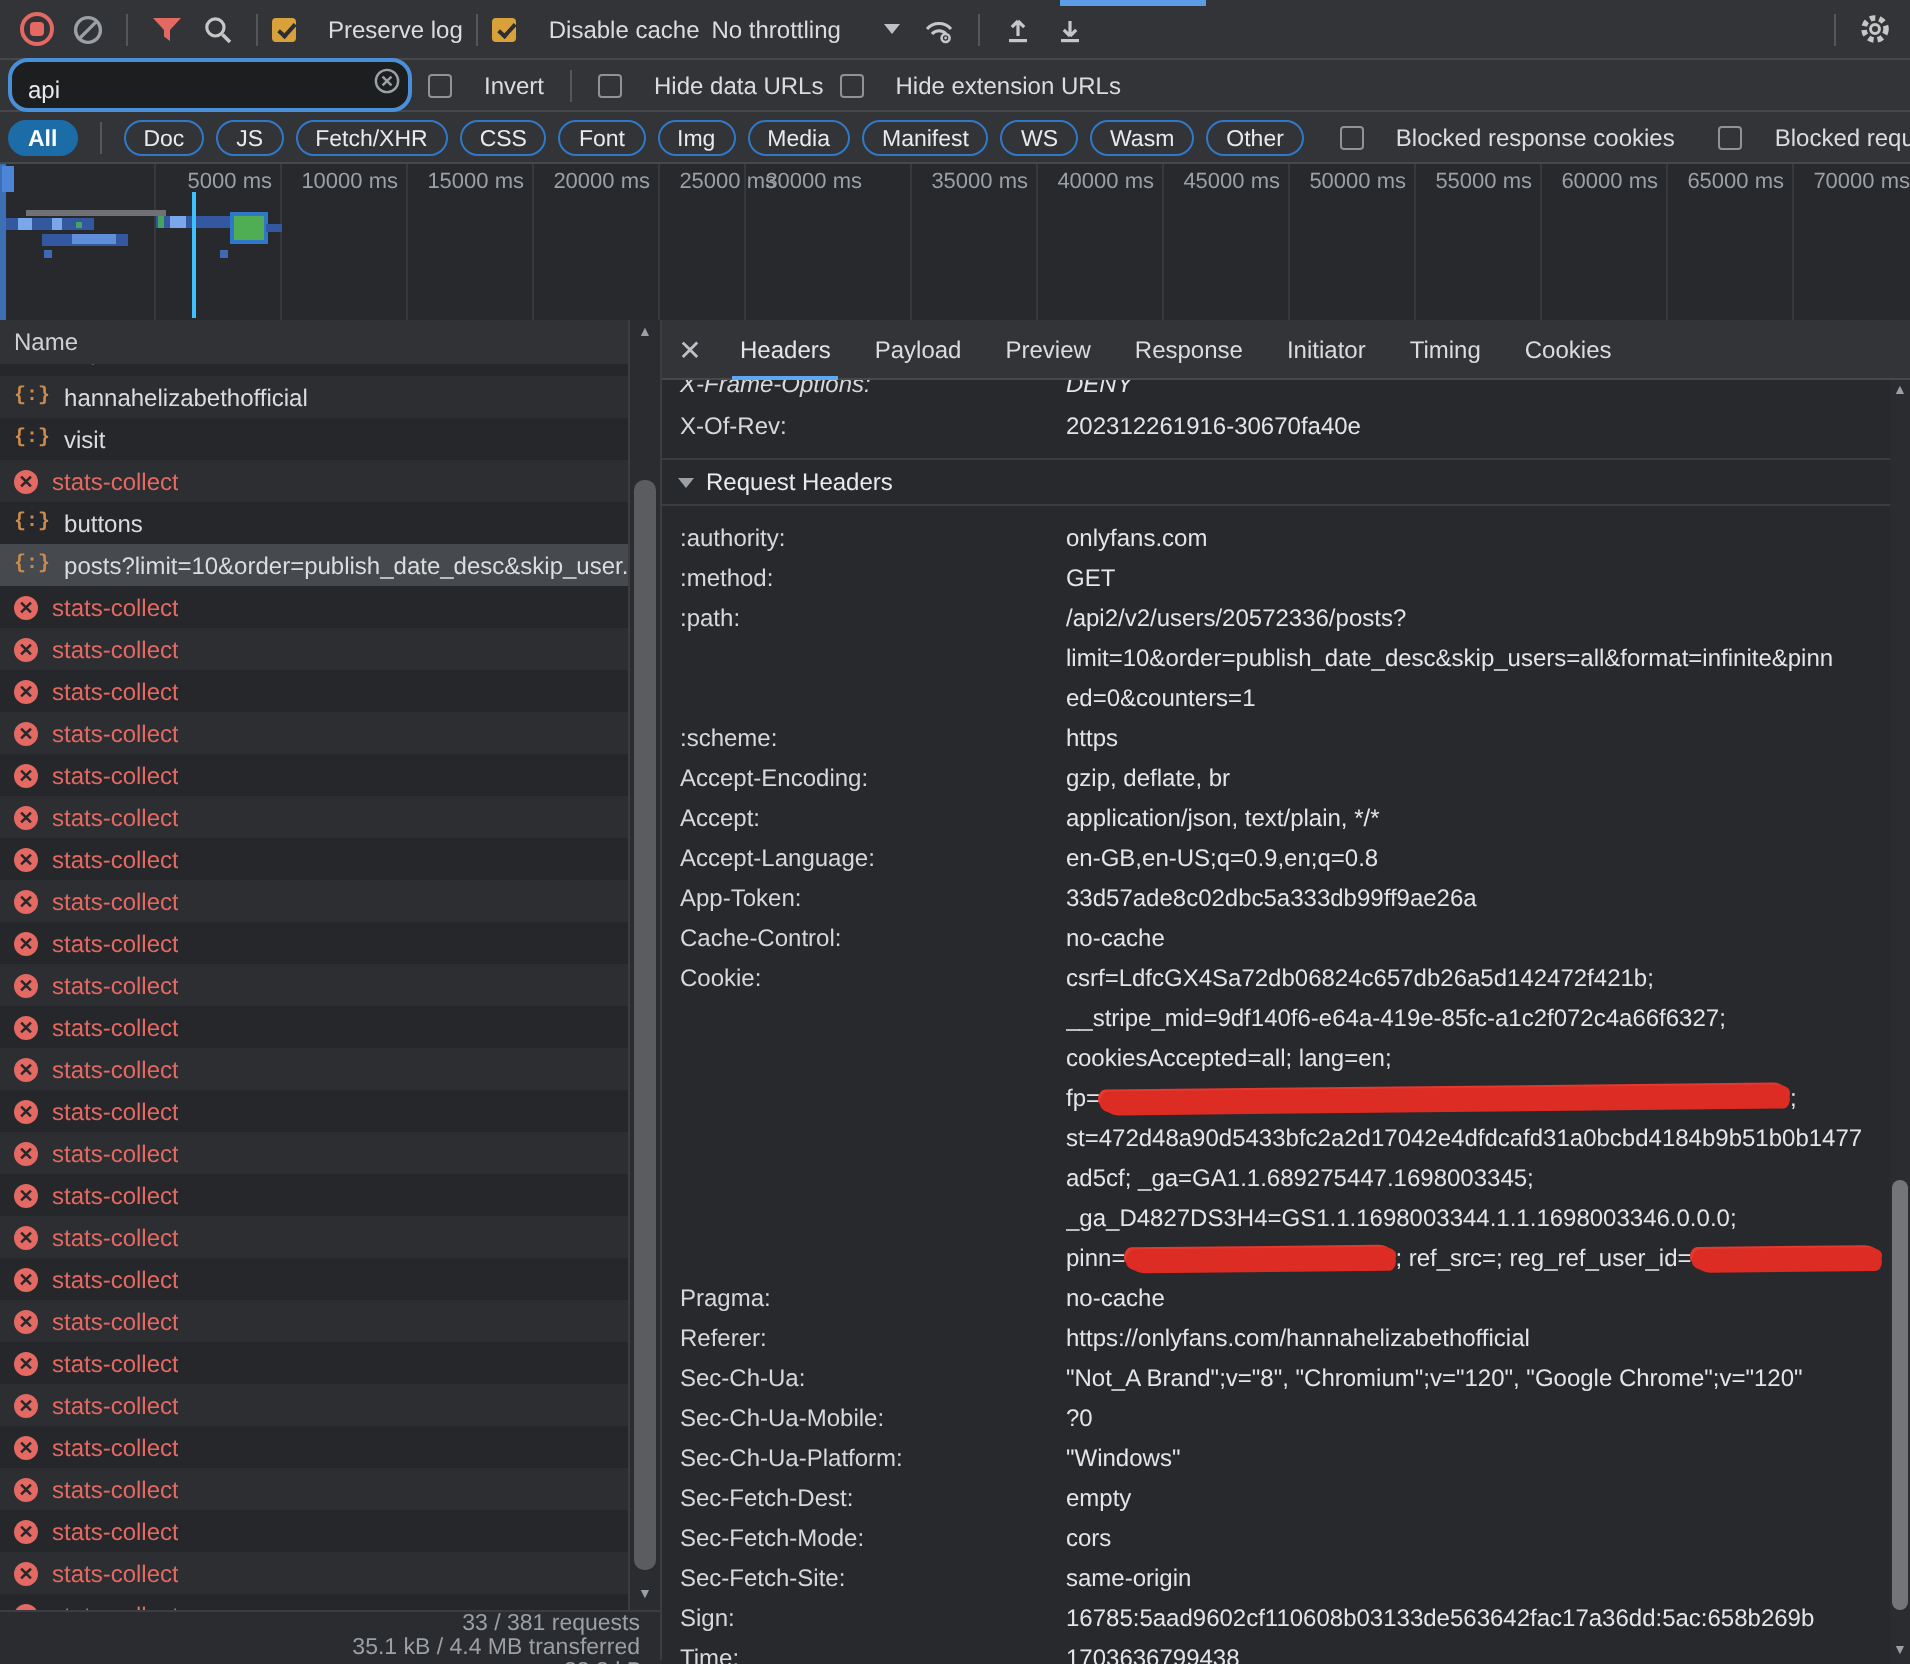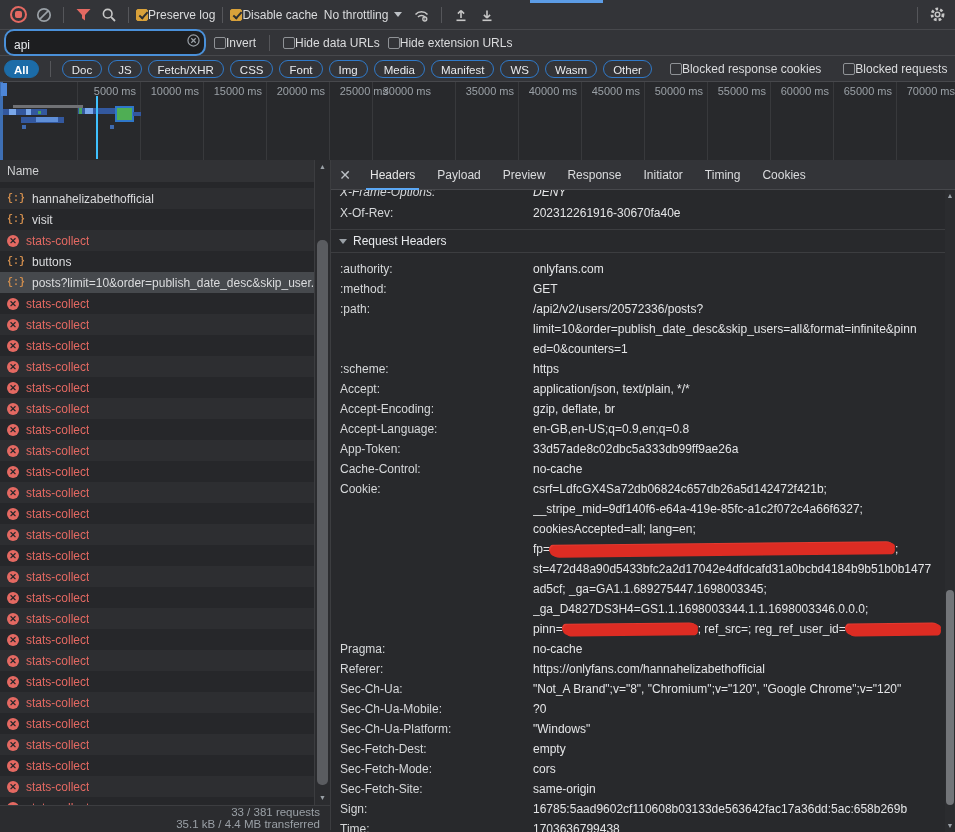--- a/index.html
+++ b/index.html
@@ -9,21 +9,21 @@
   #row1{top:0;height:30px;border-bottom:1px solid #47484c;padding:0 6px;gap:2px;}
   #row2{top:30px;height:26px;border-bottom:1px solid #47484c;padding:0 4px;gap:8px;}
   #row3{top:56px;height:26px;border-bottom:1px solid #47484c;padding:0 4px;gap:6px;}
   .loading-strip{position:absolute;top:0;left:530px;width:73px;height:3px;background:#5c9ce6;z-index:9;}
   .tbtn{width:24px;height:24px;display:flex;align-items:center;justify-content:center;border-radius:2px;flex:0 0 auto;}
   .vdiv{width:1px;height:16px;background:#55565a;margin:0 5px;flex:0 0 auto;}
   .spacer{flex:1;}
   
   .rec{width:13px;height:13px;border:2px solid #e46962;border-radius:50%;display:flex;align-items:center;justify-content:center;}
   .rec i{display:block;width:7px;height:7px;background:#e46962;border-radius:2px;}
-  .cb{display:flex;align-items:center;gap:0;cursor:default;white-space:nowrap;}
+  .cb{display:flex;align-items:center;gap:16px;cursor:default;white-space:nowrap;}
   .box{width:12px;height:12px;border:1.5px solid #8f9296;border-radius:2px;box-sizing:border-box;background:transparent;flex:0 0 auto;}
   .box.on{background:#d9a13a;border-color:#d9a13a;position:relative;}
   .box.on:after{content:"";position:absolute;left:3.5px;top:0.5px;width:3px;height:7px;
     border:solid #2d2e31;border-width:0 2px 2px 0;transform:rotate(42deg);}
   .caret{width:0;height:0;border-left:4px solid transparent;border-right:4px solid transparent;border-top:5px solid #bdc1c6;margin:0 6px;}
   .throttle{color:#dbdcde;padding-left:4px;}
   
   .filter-input{width:168px;height:19px;background:#1d1e20;border:2px solid #4a90d9;border-radius:10px;
     color:#e8eaed;font-family:"Liberation Sans",sans-serif;font-size:12px;padding:4px 22px 0 8px;outline:none;box-sizing:content-box;}
   .input-wrap{position:relative;display:flex;align-items:center;}
@@ -468,29 +468,29 @@
                 <div class="vline"><span>ed=0&amp;counters=1</span></div>
               </div>
             </div>
             <div class="hrow">
               <span class="hname">:scheme:</span>
               <div class="hval">
                 <div class="vline"><span>https</span></div>
               </div>
             </div>
             <div class="hrow">
+              <span class="hname">Accept-Encoding:</span>
+              <div class="hval">
+                <div class="vline"><span>gzip, deflate, br</span></div>
+              </div>
+            </div>
+            <div class="hrow">
               <span class="hname">Accept:</span>
               <div class="hval">
                 <div class="vline"><span>application/json, text/plain, */*</span></div>
-              </div>
-            </div>
-            <div class="hrow">
-              <span class="hname">Accept-Encoding:</span>
-              <div class="hval">
-                <div class="vline"><span>gzip, deflate, br</span></div>
               </div>
             </div>
             <div class="hrow">
               <span class="hname">Accept-Language:</span>
               <div class="hval">
                 <div class="vline"><span>en-GB,en-US;q=0.9,en;q=0.8</span></div>
               </div>
             </div>
             <div class="hrow">
               <span class="hname">App-Token:</span>

